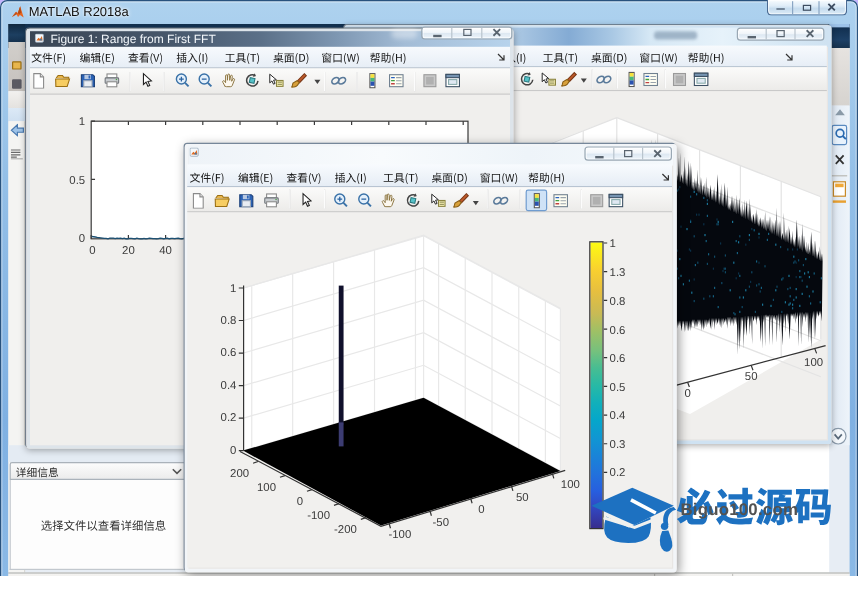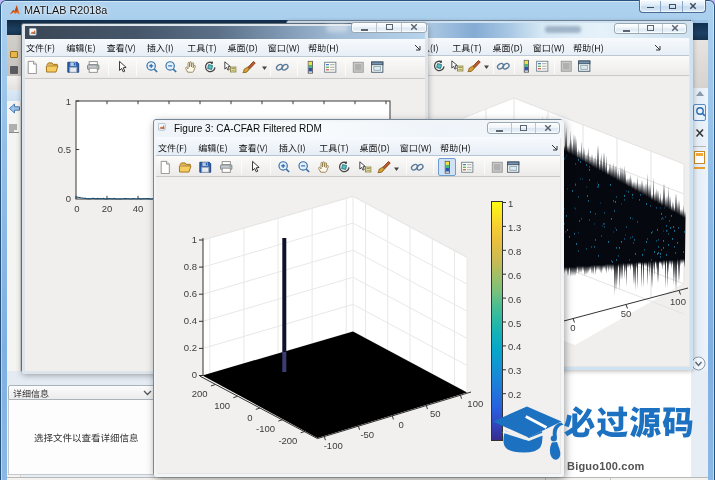--- a/index.html
+++ b/index.html
@@ -455,20 +455,21 @@
         <text x="626" y="317" text-anchor="middle">50</text>
         <text x="678" y="305" text-anchor="middle">100</text>
 </g>
 </svg>
 <div class="figwin" style="left:21px;top:23px;width:406px;height:350px;border:1px solid #5e6c7a;box-shadow:1px 2px 6px rgba(0,0,0,.35)">
 <div class="a" style="left:0;top:0;width:406px;height:350px;border-radius:3px;box-shadow:inset 0 0 0 3px #dde4ea;background:#e8e6e4"></div>
 <div class="a" style="left:3px;top:2px;width:400px;height:15px;background:linear-gradient(90deg,#3a4655 0%,#46566a 28%,#5b7088 48%,#7e97b2 64%,#a3bcd6 78%,#b7d3ec 100%)"></div>
 <svg class="a" style="left:6.5px;top:4.0px" width="11" height="11" viewBox="0 0 16 16">
         <use href="#i-fig"></use>
       </svg>
+<div class="a" style="left:20px;top:3.5px;font-size:10px;color:#f2f6fa;white-space:nowrap">Figure 1: Range from First FFT</div>
 <div class="a" style="left:3px;top:15px;width:400px;height:18px;background:linear-gradient(#f7fafd,#e7eef6);border-bottom:1px solid #bcc8d4"></div>
 <div class="a" style="left:3px;top:33px;width:400px;height:22px;background:linear-gradient(#fbfbfa,#ecebe9);border-bottom:1px solid #c9c9c9"></div>
 <div class="a" style="left:3px;top:55px;width:400px;height:292px;background:#f0efed"></div>
 </div>
 <div class="a" style="left:351px;top:21.5px;width:76px;height:11px;background:linear-gradient(#fefefe,#f0f5fa 45%,#dde8f2 55%,#eef5fb);border:1px solid #9aa8b4;border-radius:3px;box-shadow:inset 0 0 0 1px rgba(255,255,255,.7)"></div>
     <div class="a" style="left:376px;top:22.5px;width:1px;height:9px;background:#b9c4cd"></div>
     <div class="a" style="left:401px;top:22.5px;width:1px;height:9px;background:#b9c4cd"></div>
     <div class="a" style="left:360.5px;top:28.8px;width:7px;height:1.8px;background:#5a6570"></div>
     <div class="a" style="left:385.5px;top:23.8px;width:7px;height:6.4px;border:1.3px solid #5a6570;box-sizing:border-box"></div>
     <svg class="a" style="left:410.0px;top:23.0px" width="8" height="8">
@@ -575,21 +576,20 @@
         <text x="138" y="212" text-anchor="middle">40</text>
       </g>
 </svg>
 <div class="figwin" style="left:153px;top:119px;width:410px;height:357px;border:1px solid #76879a;box-shadow:2px 3px 9px rgba(0,0,0,.42)">
 <div class="a" style="left:0;top:0;width:410px;height:357px;border-radius:3px;box-shadow:inset 0 0 0 3px #f2f5f8;background:#e8e6e4"></div>
 <div class="a" style="left:3px;top:2px;width:404px;height:16px;background:linear-gradient(90deg,#eef3f8,#f8fbfd 40%,#eef4f9 70%,#f5f9fc)"></div>
 </div>
 <svg class="a" style="left:157.5px;top:122.5px" width="11" height="11" viewBox="0 0 16 16">
       <use href="#i-fig"></use>
     </svg>
-<div class="a" style="left:174px;top:123px;font-size:10px;color:#0a0a0a;white-space:nowrap">Figure 3: CA-CFAR Filtered RDM</div>
 <div class="a" style="left:487px;top:122px;width:73px;height:12px;background:linear-gradient(#fefefe,#f0f5fa 45%,#dde8f2 55%,#eef5fb);border:1px solid #9aa8b4;border-radius:3px;box-shadow:inset 0 0 0 1px rgba(255,255,255,.7)"></div>
     <div class="a" style="left:511px;top:123px;width:1px;height:10px;background:#b9c4cd"></div>
     <div class="a" style="left:535px;top:123px;width:1px;height:10px;background:#b9c4cd"></div>
     <div class="a" style="left:496.0px;top:129.8px;width:7px;height:1.8px;background:#5a6570"></div>
     <div class="a" style="left:520.0px;top:124.8px;width:7px;height:6.4px;border:1.3px solid #5a6570;box-sizing:border-box"></div>
     <svg class="a" style="left:543.5px;top:124.0px" width="8" height="8">
       <path d="M1.2 1.2l5.6 5.6M6.8 1.2l-5.6 5.6" stroke="#5a6570" stroke-width="1.5"></path>
     </svg>
 <div class="a" style="left:156px;top:137px;width:404px;height:19px;background:linear-gradient(#f8fbfe,#e6edf5);border-bottom:1px solid #b8c4d2"></div>
 <svg class="a menusvg" style="left:157.7px;top:141.5px" width="360" height="12" viewBox="0 0 360 12">
@@ -757,13 +757,13 @@
 <ellipse cx="553.8" cy="438.6" rx="3.1" ry="3"></ellipse>
 <path d="M551.8 442.5q-3.8 8.5-.3 14.5 2.8 4.5 6.8 1.8 3.4-3 1-10.3l-2.3-6.5z"></path>
 </g>
 <path d="M503 431.5L528.8 439.5L550.5 431" stroke="#f0f0ee" stroke-width="2.6" fill="none"></path>
 <path d="M526.9 406.5L561.5 421.5 528.6 437.5 492.9 421.5z" fill="#1d71c1"></path>
 <path d="M525.8 416.5L546.5 427.5" stroke="#fff" stroke-width="3" fill="none"></path>
 </svg>
 <svg class="a menusvg" style="left:563px;top:407.5px" width="134" height="34" viewBox="0 0 134 34">
       <path transform="translate(0.5,26.5) scale(1.06,1.1)" d="M8.3 -19.2H13V-3.7Q13 -2.9 13.1 -2.5Q13.2 -2.2 13.5 -2Q13.9 -1.9 14.6 -1.9Q14.9 -1.9 15.4 -1.9Q15.9 -1.9 16.5 -1.9Q17.2 -1.9 17.7 -1.9Q18.2 -1.9 18.5 -1.9Q19.2 -1.9 19.6 -2.3Q19.9 -2.6 20.1 -3.7Q20.3 -4.7 20.4 -6.7Q20.9 -6.3 21.7 -6Q22.4 -5.6 23.2 -5.3Q24 -5 24.7 -4.9Q24.4 -2.1 23.8 -0.5Q23.2 1.1 22 1.7Q20.9 2.4 18.9 2.4Q18.6 2.4 18.1 2.4Q17.6 2.4 17 2.4Q16.4 2.4 15.9 2.4Q15.3 2.4 14.8 2.4Q14.3 2.4 14 2.4Q11.8 2.4 10.5 1.9Q9.3 1.3 8.8 -0Q8.3 -1.3 8.3 -3.7ZM8.8 -22.6 11.6 -25.7Q12.8 -25 14.1 -24.1Q15.4 -23.2 16.6 -22.4Q17.8 -21.5 18.6 -20.9L15.8 -17.3Q14.9 -18 13.7 -18.9Q12.5 -19.9 11.2 -20.8Q10 -21.8 8.8 -22.6ZM3.5 -18.1 7.7 -17Q7.4 -15.2 7 -13.2Q6.5 -11.3 6 -9.6Q5.5 -7.9 4.8 -6.6L0.5 -8.1Q1.2 -9.4 1.8 -11Q2.4 -12.6 2.8 -14.4Q3.2 -16.2 3.5 -18.1ZM21.1 -13.6 25.1 -15.5Q26 -14.1 26.8 -12.6Q27.7 -11 28.4 -9.5Q29 -8 29.4 -6.8L25.2 -4.6Q24.9 -5.9 24.3 -7.4Q23.6 -9 22.8 -10.6Q22 -12.2 21.1 -13.6ZM22.5 -23.9 26.9 -22.2Q25.1 -18.7 22.7 -15.3Q20.4 -12 17.4 -8.9Q14.5 -5.8 11 -3.1Q7.5 -0.4 3.4 1.6Q3.1 1.1 2.6 0.4Q2.1 -0.2 1.6 -0.8Q1.1 -1.5 0.6 -1.9Q4.4 -3.6 7.7 -6.1Q11.1 -8.6 13.9 -11.6Q16.7 -14.5 18.9 -17.7Q21.1 -20.8 22.5 -23.9Z M32.3 -22.4 35.7 -24.7Q36.5 -23.9 37.4 -23Q38.3 -22.1 39.1 -21.2Q39.8 -20.3 40.2 -19.5L36.6 -17Q36.2 -17.8 35.5 -18.7Q34.8 -19.6 34 -20.6Q33.1 -21.6 32.3 -22.4ZM39.6 -14.6V-2.7H35.3V-10.6H32.2V-14.6ZM37.3 -5Q37.9 -5 38.4 -4.8Q38.9 -4.6 39.5 -4.2Q40.1 -3.8 41 -3.3Q42.6 -2.5 44.8 -2.3Q46.9 -2 49.4 -2Q50.5 -2 51.9 -2.1Q53.3 -2.2 54.9 -2.3Q56.4 -2.4 57.9 -2.5Q59.3 -2.7 60.5 -2.9Q60.2 -2.2 59.9 -1.4Q59.6 -0.4 59.4 0.4Q59.2 1.3 59.1 2Q58.4 2 57.2 2.1Q56 2.2 54.6 2.2Q53.2 2.2 51.8 2.3Q50.4 2.3 49.2 2.3Q46.3 2.3 44.2 2Q42.2 1.6 40.5 0.8Q39.3 0.3 38.5 -0.3Q37.7 -0.8 37.2 -0.8Q36.8 -0.8 36.3 -0.2Q35.8 0.4 35.3 1.3Q34.8 2.1 34.4 2.9L31.3 -1.6Q32.9 -3.2 34.5 -4.1Q36.2 -5 37.3 -5ZM41.1 -20.6H59.9V-16.5H41.1ZM52 -25.4H56.4V-7.8Q56.4 -6 56 -5.1Q55.6 -4.1 54.4 -3.6Q53.3 -3.1 51.7 -3Q50.1 -2.8 48 -2.8Q47.9 -3.8 47.4 -5.1Q47 -6.3 46.5 -7.2Q47.4 -7.2 48.4 -7.2Q49.3 -7.1 50.1 -7.1Q50.9 -7.1 51.2 -7.1Q51.6 -7.1 51.8 -7.3Q52 -7.4 52 -7.8ZM41.6 -13.9 45.1 -15.9Q45.8 -15 46.6 -14Q47.4 -13 48.2 -11.9Q48.9 -10.9 49.4 -10.1L45.6 -7.8Q45.2 -8.6 44.5 -9.7Q43.9 -10.7 43.1 -11.8Q42.3 -13 41.6 -13.9Z M73 -24H90.9V-20.1H73ZM71.8 -24H76V-15.7Q76 -13.7 75.9 -11.2Q75.7 -8.8 75.3 -6.2Q74.8 -3.7 74 -1.3Q73.2 1.1 71.8 2.9Q71.5 2.6 70.8 2.1Q70.1 1.7 69.4 1.3Q68.7 0.8 68.2 0.6Q69.4 -1.1 70.1 -3.1Q70.9 -5.2 71.2 -7.4Q71.6 -9.6 71.7 -11.7Q71.8 -13.9 71.8 -15.7ZM80.5 -11.1V-10H86.2V-11.1ZM80.5 -15V-13.9H86.2V-15ZM76.7 -18.1H90.2V-6.9H76.7ZM76.8 -6 80.7 -4.9Q80.3 -3.8 79.7 -2.7Q79.1 -1.5 78.5 -0.5Q77.9 0.6 77.4 1.3Q77 1 76.4 0.6Q75.8 0.2 75.2 -0.1Q74.5 -0.5 74 -0.7Q74.8 -1.8 75.6 -3.2Q76.4 -4.6 76.8 -6ZM85.4 -5 89.2 -6.4Q89.6 -5.5 90.1 -4.4Q90.6 -3.4 91.1 -2.4Q91.5 -1.4 91.8 -0.6L87.8 1.1Q87.6 0.3 87.2 -0.7Q86.8 -1.8 86.3 -2.9Q85.8 -4 85.4 -5ZM81.1 -20.6 86.1 -19.7Q85.4 -18.7 84.7 -17.7Q84 -16.8 83.5 -16.1L80 -17.1Q80.4 -17.9 80.7 -18.8Q81 -19.8 81.1 -20.6ZM81.1 -8.1H85.2V-1.1Q85.2 0.2 85 1Q84.7 1.8 83.8 2.2Q82.9 2.6 81.8 2.7Q80.7 2.9 79.4 2.8Q79.2 2 78.9 0.9Q78.6 -0.1 78.3 -0.9Q78.9 -0.9 79.7 -0.9Q80.4 -0.9 80.6 -0.9Q81.1 -0.9 81.1 -1.3ZM64.1 -22.3 66.6 -25.5Q67.3 -25.1 68.3 -24.6Q69.2 -24.1 70.1 -23.6Q71 -23.1 71.6 -22.7L68.9 -19.2Q68.4 -19.6 67.6 -20.2Q66.7 -20.8 65.8 -21.3Q64.8 -21.9 64.1 -22.3ZM62.7 -14.2 65.2 -17.4Q65.9 -17 66.8 -16.5Q67.7 -16.1 68.6 -15.6Q69.5 -15.1 70.1 -14.7L67.5 -11.2Q67 -11.6 66.1 -12.2Q65.2 -12.7 64.3 -13.2Q63.4 -13.8 62.7 -14.2ZM62.9 0.2Q63.5 -1 64.2 -2.6Q64.9 -4.2 65.6 -6Q66.3 -7.7 66.9 -9.5L70.5 -7.2Q70 -5.5 69.4 -3.9Q68.8 -2.2 68.2 -0.6Q67.5 1 66.9 2.5Z M117.5 -12.7H121.7Q121.7 -12.7 121.6 -12.4Q121.6 -12.1 121.6 -11.7Q121.6 -11.3 121.5 -11.1Q121.3 -7.2 120.9 -4.7Q120.6 -2.1 120.2 -0.8Q119.8 0.6 119.3 1.2Q118.7 1.9 118.1 2.2Q117.5 2.5 116.7 2.6Q116 2.7 115.1 2.8Q114.2 2.8 113.1 2.8Q113 1.9 112.7 0.8Q112.4 -0.3 111.9 -1.1Q112.8 -1 113.5 -1Q114.3 -1 114.7 -1Q115 -1 115.3 -1.1Q115.5 -1.1 115.8 -1.4Q116.1 -1.8 116.4 -2.9Q116.7 -4.1 117 -6.3Q117.3 -8.5 117.5 -12.1ZM106.1 -24.2H117V-20.3H106.1ZM107.5 -19.6 111.6 -19.3Q111.5 -17.6 111.3 -15.8Q111.1 -13.9 110.9 -12.1Q110.7 -10.4 110.5 -9.1H106.4Q106.7 -10.4 106.9 -12.2Q107.1 -14 107.2 -16Q107.4 -17.9 107.5 -19.6ZM107.5 -12.7H118.7V-9.1H107.5ZM105.7 -6.8H116V-2.9H105.7ZM115.4 -24.2H115.9L116.5 -24.4L119.6 -24.1Q119.5 -22.5 119.4 -20.7Q119.2 -19 119 -17.1Q118.9 -15.3 118.7 -13.5Q118.4 -11.7 118.2 -10.1L114.1 -10.4Q114.4 -12.1 114.6 -13.9Q114.8 -15.8 114.9 -17.6Q115.1 -19.4 115.2 -21Q115.4 -22.6 115.4 -23.8ZM94.2 -24.5H105.3V-20.6H94.2ZM97.7 -15.1H104.7V-0.8H97.7V-4.5H101V-11.3H97.7ZM97.4 -22.4 101.4 -21.5Q100.8 -18.7 99.9 -15.8Q99 -12.9 97.8 -10.4Q96.6 -7.8 94.9 -5.9Q94.8 -6.5 94.6 -7.5Q94.4 -8.5 94.1 -9.6Q93.8 -10.6 93.5 -11.2Q95 -13.3 96 -16.2Q96.9 -19.2 97.4 -22.4ZM95.9 -15.1H99.6V1.4H95.9Z" fill="#1d71c1"></path>
     </svg>
-<div class="a" style="left:567px;top:460px;font-size:11px;font-weight:bold;color:#525252;letter-spacing:0.2px;transform:scaleX(1.0);transform-origin:0 0">Biguo100.com</div>
+<div class="a" style="left:567px;top:416px;font-size:14px;font-weight:bold;color:#525252;letter-spacing:0.2px;transform:scaleX(1.0);transform-origin:0 0">Biguo100.com</div>
 </div>
 </body></html>

